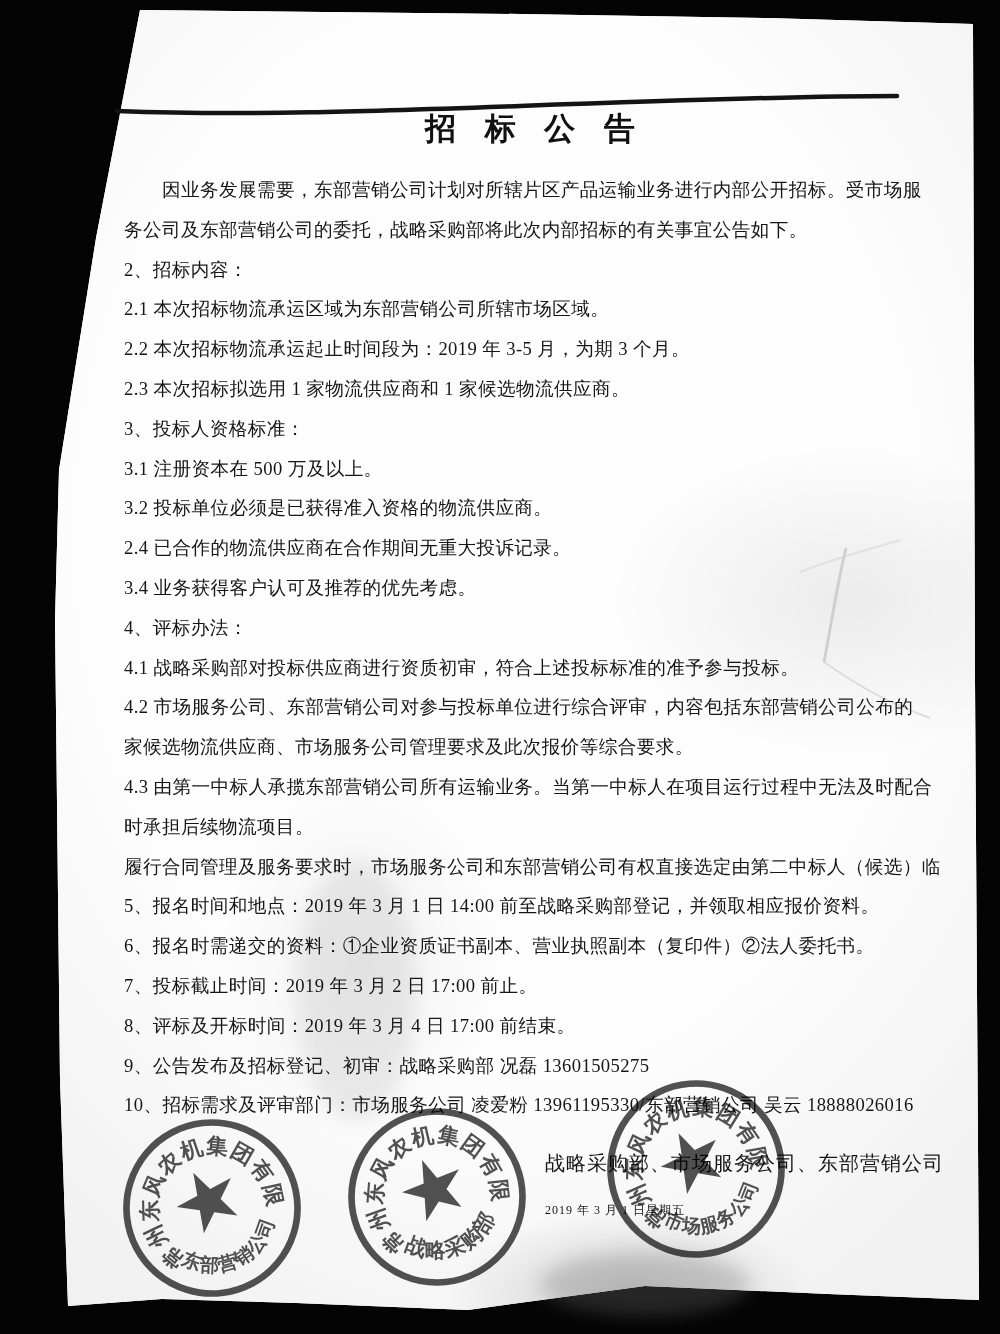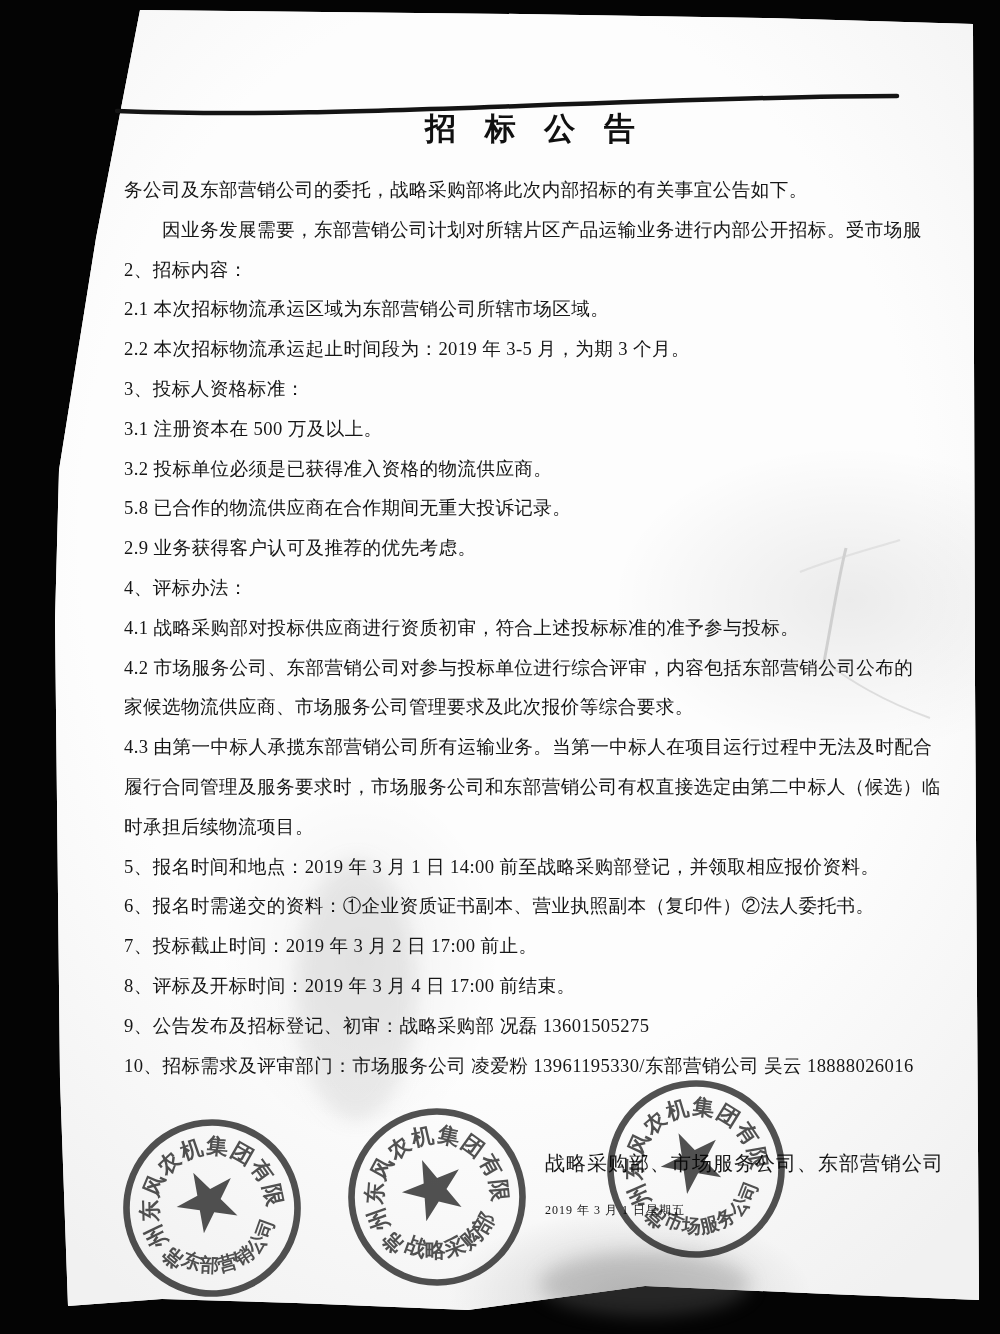--- a/index.html
+++ b/index.html
@@ -71,37 +71,38 @@
     <path d="M846,548 C838,580 832,620 824,662" stroke="#c2c2c2" stroke-width="3" fill="none" opacity="0.7"></path>
     <path d="M824,662 C850,680 880,700 930,718" stroke="#cccccc" stroke-width="2" fill="none" opacity="0.6"></path>
     <path d="M800,572 C830,560 860,552 900,540" stroke="#d2d2d2" stroke-width="2" fill="none" opacity="0.5"></path>
   </svg>
   <div class="smudge" style="left:540px;top:1252px;width:210px;height:64px;background:rgba(120,120,120,0.30);z-index:2;"></div>
   <div class="smudge" style="left:296px;top:860px;width:120px;height:260px;background:rgba(150,150,150,0.16);z-index:2;"></div>
 
   <div id="doc-text">
     <div id="doc-title">招 标 公 告</div>
     <div id="body-lines">
+        <div class="line indented">因业务发展需要，东部营销公司计划对所辖片区产品运输业务进行内部公开招标。受市场服</div>
         <div class="line">务公司及东部营销公司的委托，战略采购部将此次内部招标的有关事宜公告如下。</div>
-        <div class="line indented">因业务发展需要，东部营销公司计划对所辖片区产品运输业务进行内部公开招标。受市场服</div>
         <div class="line">2、招标内容：</div>
         <div class="line">2.1 本次招标物流承运区域为东部营销公司所辖市场区域。</div>
         <div class="line">2.2 本次招标物流承运起止时间段为：2019 年 3-5 月，为期 3 个月。</div>
+        <div class="line">2.3 本次招标拟选用 1 家物流供应商和 1 家候选物流供应商。</div>
         <div class="line">3、投标人资格标准：</div>
         <div class="line">3.1 注册资本在 500 万及以上。</div>
         <div class="line">3.2 投标单位必须是已获得准入资格的物流供应商。</div>
-        <div class="line">5.8 已合作的物流供应商在合作期间无重大投诉记录。</div>
-        <div class="line">2.9 业务获得客户认可及推荐的优先考虑。</div>
+        <div class="line">2.4 已合作的物流供应商在合作期间无重大投诉记录。</div>
+        <div class="line">3.4 业务获得客户认可及推荐的优先考虑。</div>
         <div class="line">4、评标办法：</div>
         <div class="line">4.1 战略采购部对投标供应商进行资质初审，符合上述投标标准的准予参与投标。</div>
         <div class="line">4.2 市场服务公司、东部营销公司对参与投标单位进行综合评审，内容包括东部营销公司公布的</div>
         <div class="line">家候选物流供应商、市场服务公司管理要求及此次报价等综合要求。</div>
         <div class="line">4.3 由第一中标人承揽东部营销公司所有运输业务。当第一中标人在项目运行过程中无法及时配合</div>
+        <div class="line">时承担后续物流项目。</div>
         <div class="line">履行合同管理及服务要求时，市场服务公司和东部营销公司有权直接选定由第二中标人（候选）临</div>
-        <div class="line">时承担后续物流项目。</div>
         <div class="line">5、报名时间和地点：2019 年 3 月 1 日 14:00 前至战略采购部登记，并领取相应报价资料。</div>
         <div class="line">6、报名时需递交的资料：①企业资质证书副本、营业执照副本（复印件）②法人委托书。</div>
         <div class="line">7、投标截止时间：2019 年 3 月 2 日 17:00 前止。</div>
         <div class="line">8、评标及开标时间：2019 年 3 月 4 日 17:00 前结束。</div>
         <div class="line">9、公告发布及招标登记、初审：战略采购部 况磊 13601505275</div>
         <div class="line">10、招标需求及评审部门：市场服务公司 凌爱粉 13961195330/东部营销公司 吴云 18888026016</div>
       </div>
   </div>
 
   <div id="signature-block">

